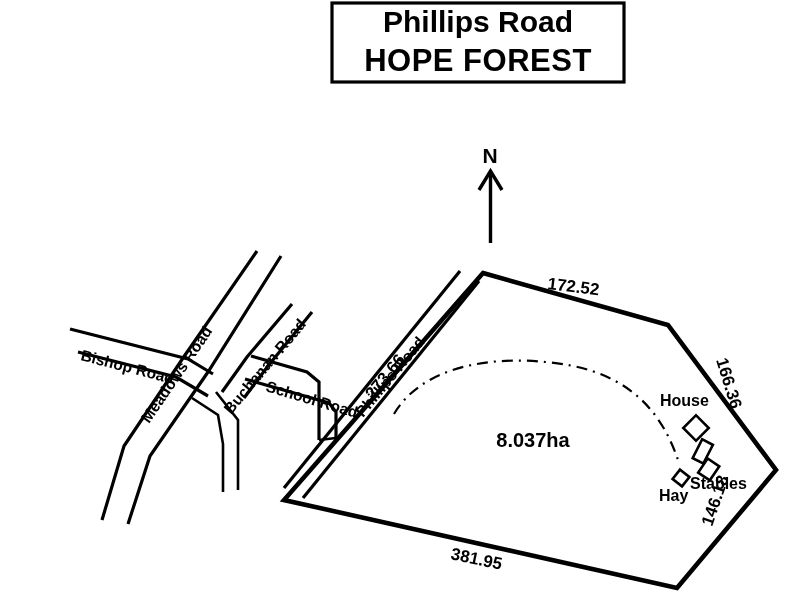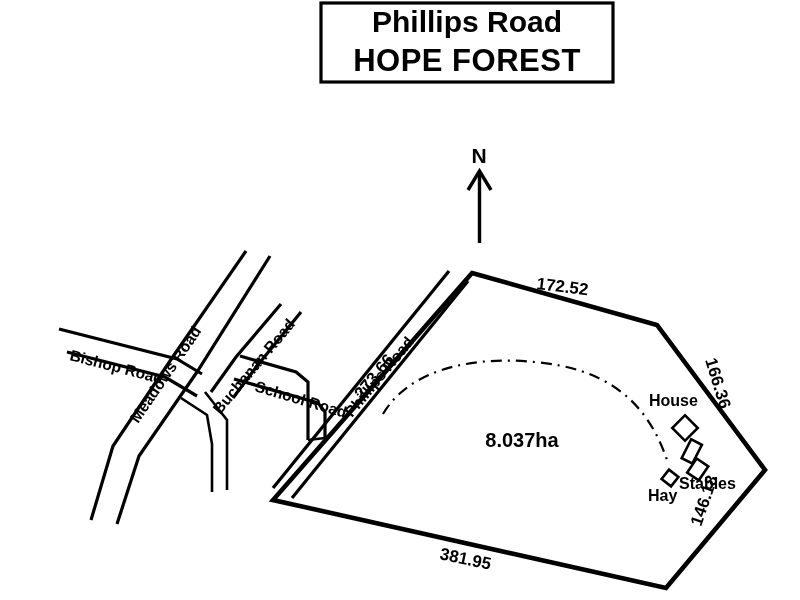--- a/index.html
+++ b/index.html
@@ -9,21 +9,21 @@
   }
   body {
     width: 800px;
     height: 600px;
     font-family: "Liberation Sans", sans-serif;
     overflow: hidden;
     position: relative;
   }
   #map-root {
     position: absolute;
-    left: 5px;
+    left: 16px;
     top: 0;
     width: 726px;
     height: 600px;
   }
   svg#map-svg {
     display: block;
     width: 800px;
     height: 600px;
     background: #ffffff;
   }

